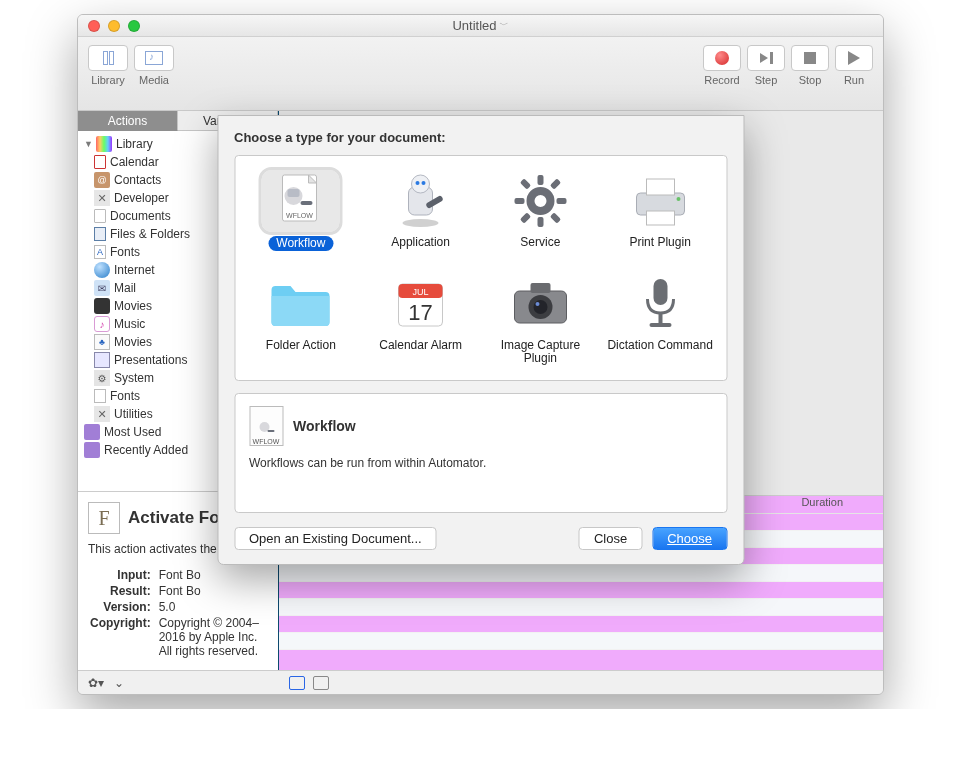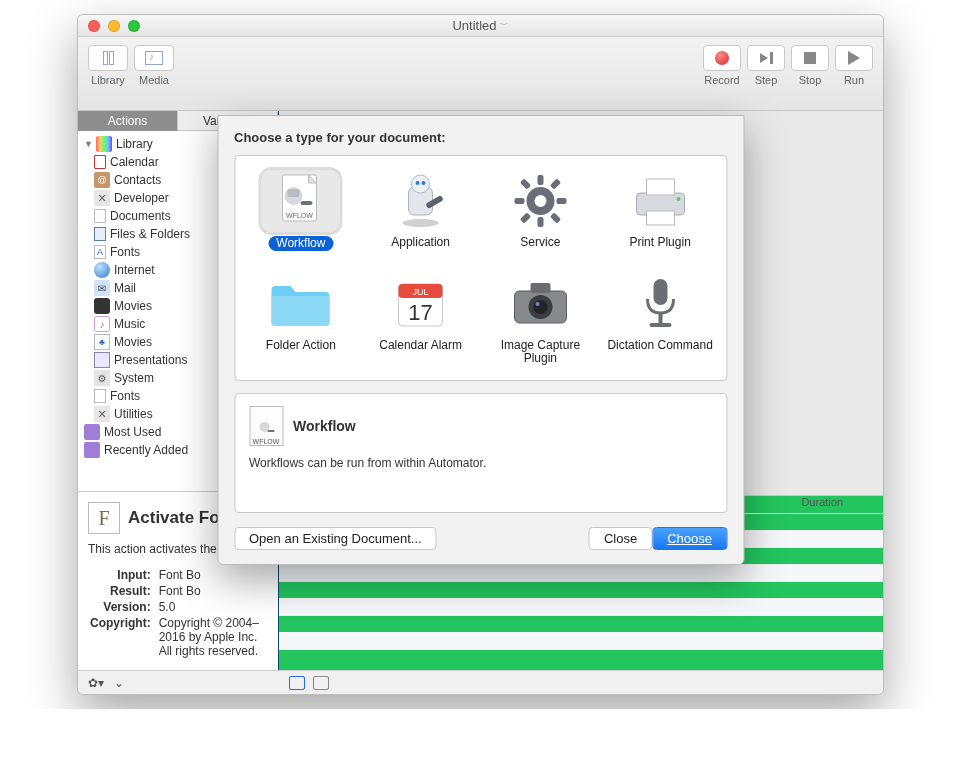--- a/index.html
+++ b/index.html
@@ -62,21 +62,21 @@
   .info { border-top:1px solid #ccc; padding:10px 10px; background:#fff; overflow:hidden; min-height:160px;}
   .info-head { display:flex; align-items:center; gap:8px; }
   .info-head .fic { width:32px; height:32px; border:1px solid #bbb; background:#fff; display:flex;align-items:center;justify-content:center; font-family:serif; font-size:20px; color:#7a6d53;}
   .info-head h2 { font-size:17px; font-weight:700; white-space:nowrap;}
   .info-desc { margin-top:8px; font-size:12px; color:#333; white-space:nowrap; overflow:hidden;}
   .info-table { margin-top:10px; font-size:12px; }
   .info-table tr td:first-child { text-align:right; font-weight:700; padding-right:6px; vertical-align:top; white-space:nowrap;}
   .rightcol { flex:1; background:#e9e9e9; display:flex; flex-direction:column;}
   .workflow-hint { flex:1; display:flex; align-items:center; justify-content:center; }
   .hint-pill { background:#a8a8a8; color:#fff; padding:6px 14px; border-radius:14px; font-size:13px; white-space:nowrap;}
-  .log-area { height:175px; background:#22c55e; border-top:1px solid #ccc; }
+  .log-area { height:175px; background:#f0abfc; border-top:1px solid #ccc; }
   .log-head { height:18px; display:flex; justify-content:flex-end; padding-right:40px; font-size:11px; color:#555; border-bottom:1px solid #e5e5e5;}
   .log-rows { }
   .log-row { height:17px; border-bottom:1px solid #f2f2f2; }
   .log-row.alt { background:#f5f7fa; }
   .statusbar { height:24px; background:#f0f0f0; border-top:1px solid #ccc; display:flex; align-items:center;}
   .status-l { width:201px; display:flex; gap:10px; padding-left:10px; color:#555; font-size:12px;}
   .status-r { padding-left:10px; display:flex; gap:8px;}
   .sb-ic { width:16px; height:14px; border:1px solid #888; border-radius:2px;}
   
   .dim { position:absolute; inset:0; background:transparent; }
@@ -88,21 +88,21 @@
   .grid-item { display:flex; flex-direction:column; align-items:center; gap:4px; font-size:12px; color:#222; cursor:pointer; padding:4px 2px; text-align:center;}
   .grid-item.selected .thumb { outline:3px solid #dcdcdc; outline-offset: 0; border-radius:10px; background:#e8e8e8;}
   .grid-item.selected .cap { background:#0a62d8; color:#fff; padding:1px 8px; border-radius:9px; }
   .thumb { width:78px; height:62px; display:flex; align-items:center; justify-content:center; }
   .cap { line-height:1.1; }
   .desc-box { margin-top:12px; background:#fff; border:1px solid #c9c9c9; border-radius:4px; padding:12px 14px; }
   .desc-head { display:flex; align-items:center; gap:10px;}
   .desc-head .mini { width:34px; height:40px; border:1px solid #bbb; background:#fdfdfd; display:flex; flex-direction:column; align-items:center; justify-content:flex-end; font-size:7px; color:#555; }
   .desc-head h3 { font-size:14px; font-weight:700; }
   .desc-text { font-size:12px; margin-top:10px; color:#333; }
-  .btnrow { display:flex; margin-top:14px; }
+  .btnrow { display:flex; margin-top:14px; gap:10px; }
   .btn { background:#fff; border:1px solid #c7c7c7; border-radius:4px; padding:3px 14px; font-size:13px; color:#222; cursor:pointer; }
   .btn.primary { background: linear-gradient(#48a3ff,#1a76f0); color:#fff; border:1px solid #1a76f0;text-decoration:underline;}
   .btnrow .spacer { flex:1; }
   
   svg { display:block; }
 </style>
 </head>
 <body>
 
 <div class="window">

